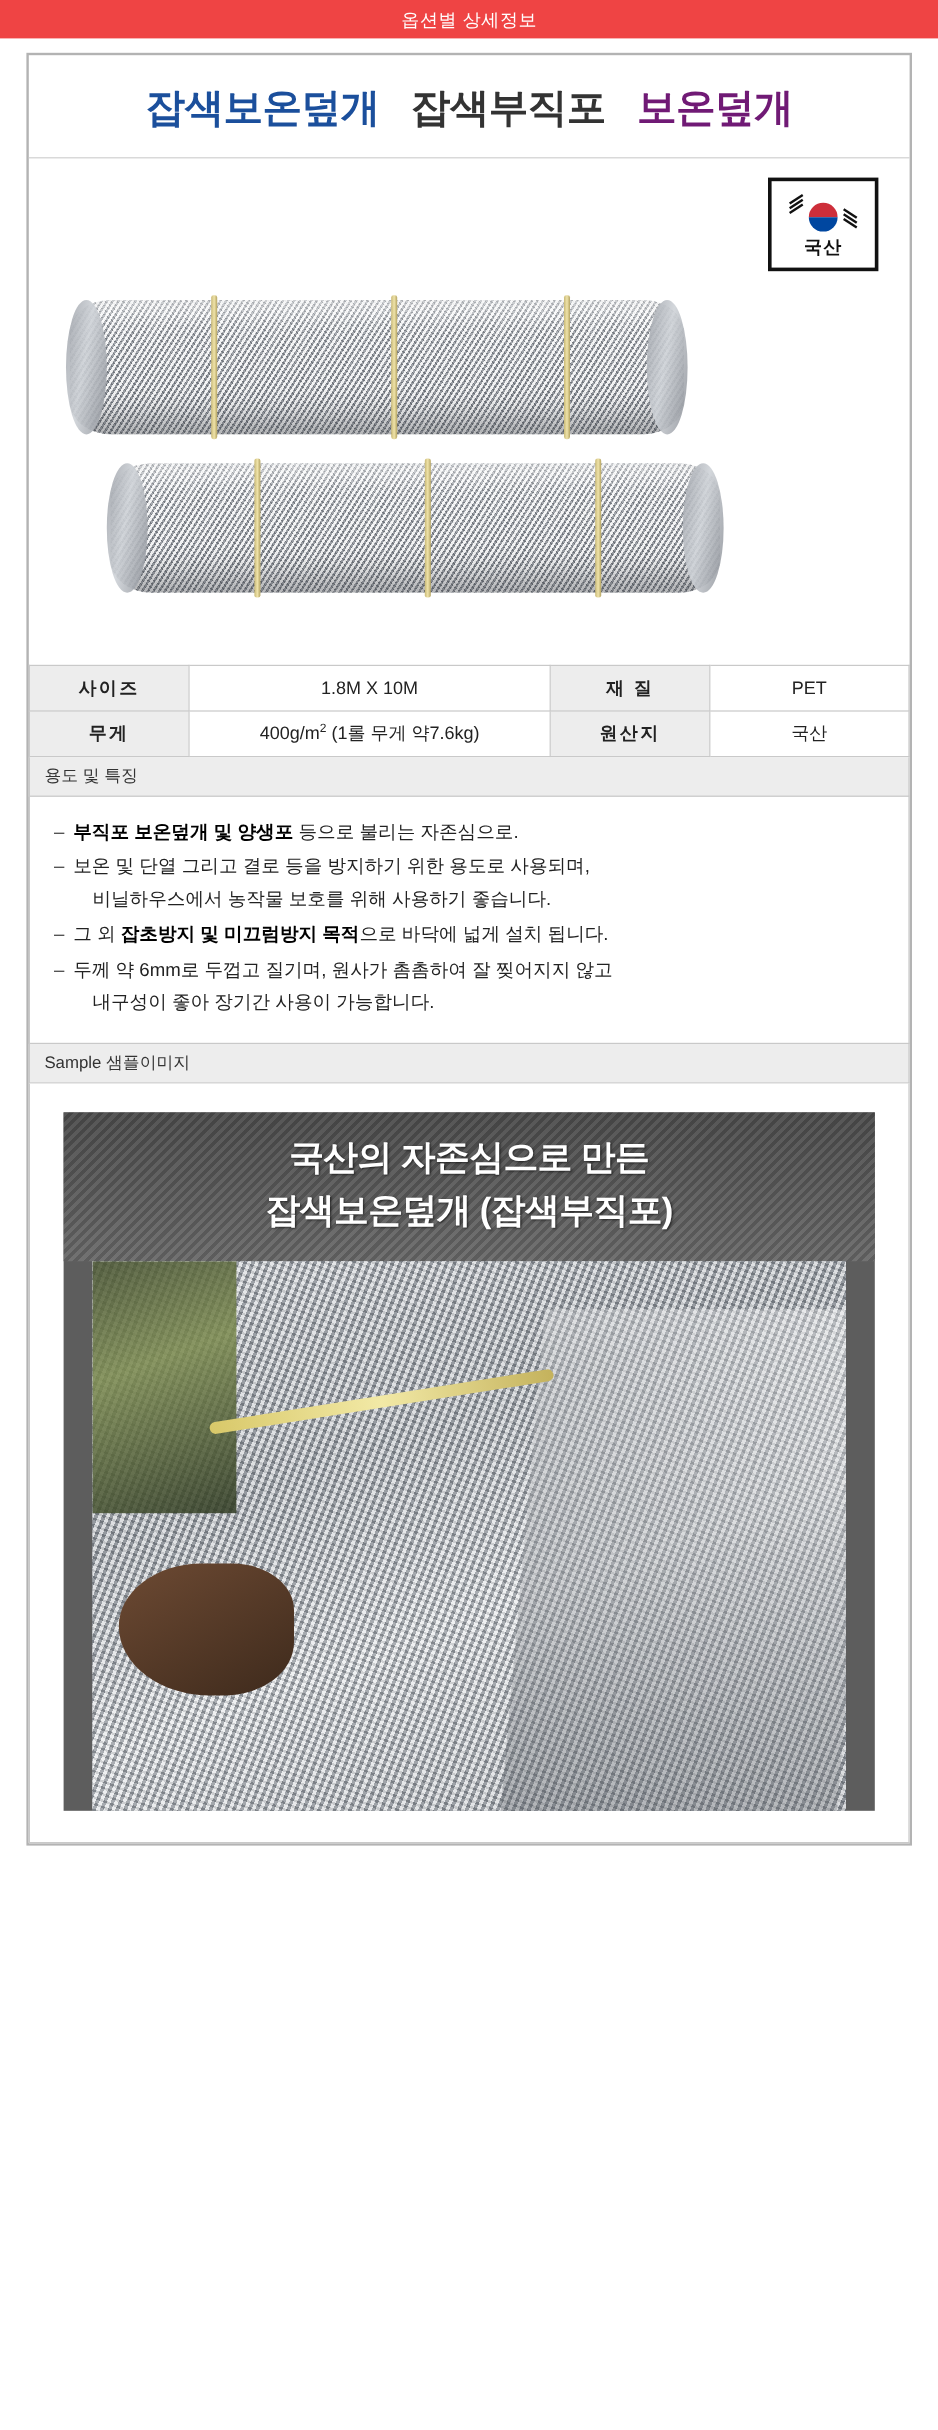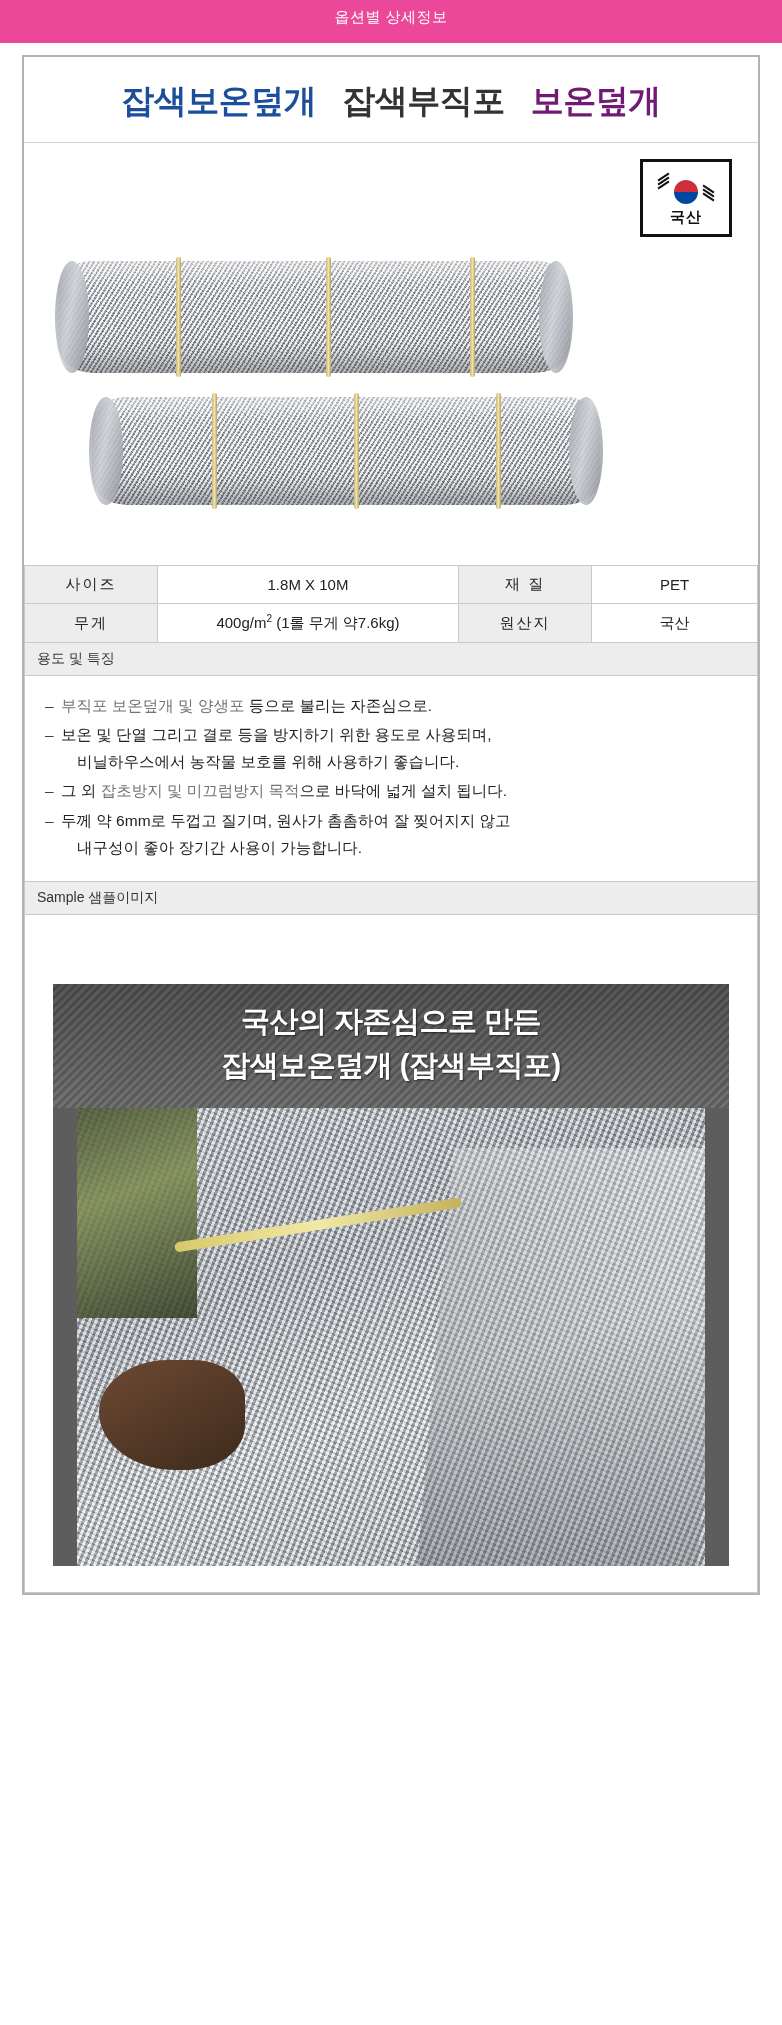--- a/index.html
+++ b/index.html
@@ -11,26 +11,26 @@
   }
   .page {
     width: 782px;
     min-height: 2025px;
     margin: 0 auto;
     background: #ffffff;
     position: relative;
   }
   
   .topbar {
-    background: #ec4899;
+    background: #ef4444;
     color: #ffffff;
     text-align: center;
     font-size: 15px;
     letter-spacing: 0.5px;
-    padding: 8px 0 16px 0;
+    padding: 8px 0 5px 0;
   }
   
   .frame {
     margin: 12px 22px 0 22px;
     border: 2px solid #b3b3b3;
     background: #ffffff;
     padding-bottom: 0;
   }
   
   .title-wrap {
@@ -146,21 +146,21 @@
     color: #222222;
   }
   .spec-table td {
     border: 1px solid #c9c9c9;
     padding: 9px 6px;
     text-align: center;
     height: 34px;
   }
   .spec-table td.label {
     background: #ededed;
-    font-weight: normal;
+    font-weight: bold;
     width: 104px;
     letter-spacing: 2px;
   }
   .spec-table td.val-wide { width: 236px; }
   .spec-table td.val-small { width: 130px; }
   .spec-table sup { font-size: 10px; vertical-align: super; }
 
   .section-head {
     background: #ededed;
     border: 1px solid #c9c9c9;
@@ -184,42 +184,41 @@
     position: relative;
     margin-bottom: 2px;
   }
   .feat-item::before {
     content: "–";
     position: absolute;
     left: 0;
     top: 0;
     color: #444444;
   }
-  .feat-item b { font-weight: normal; color: #737373; }
+  .feat-item b { font-weight: bold; color: #000000; }
   .feat-sub { padding-left: 16px; }
 
   
   .sample-block {
     border: 1px solid #c9c9c9;
     border-top: none;
     padding: 24px 28px 26px 28px;
     background: #ffffff;
   }
   .sample-card {
     background: #5d5d5d;
     padding: 0;
   }
   .sample-head {
     background:
       repeating-linear-gradient(135deg, rgba(255,255,255,.05) 0 3px, rgba(0,0,0,.12) 3px 6px),
       linear-gradient(180deg,#4d4d4d,#6a6a6a);
     text-align: center;
     color: #ffffff;
     padding: 18px 0 22px 0;
-    margin-top: 45px;
   }
   .sample-head .l1 {
     font-size: 29px;
     font-weight: bold;
     letter-spacing: -0.5px;
     text-shadow: 1px 1px 2px rgba(0,0,0,.6);
   }
   .sample-head .l2 {
     font-size: 29px;
     font-weight: bold;

